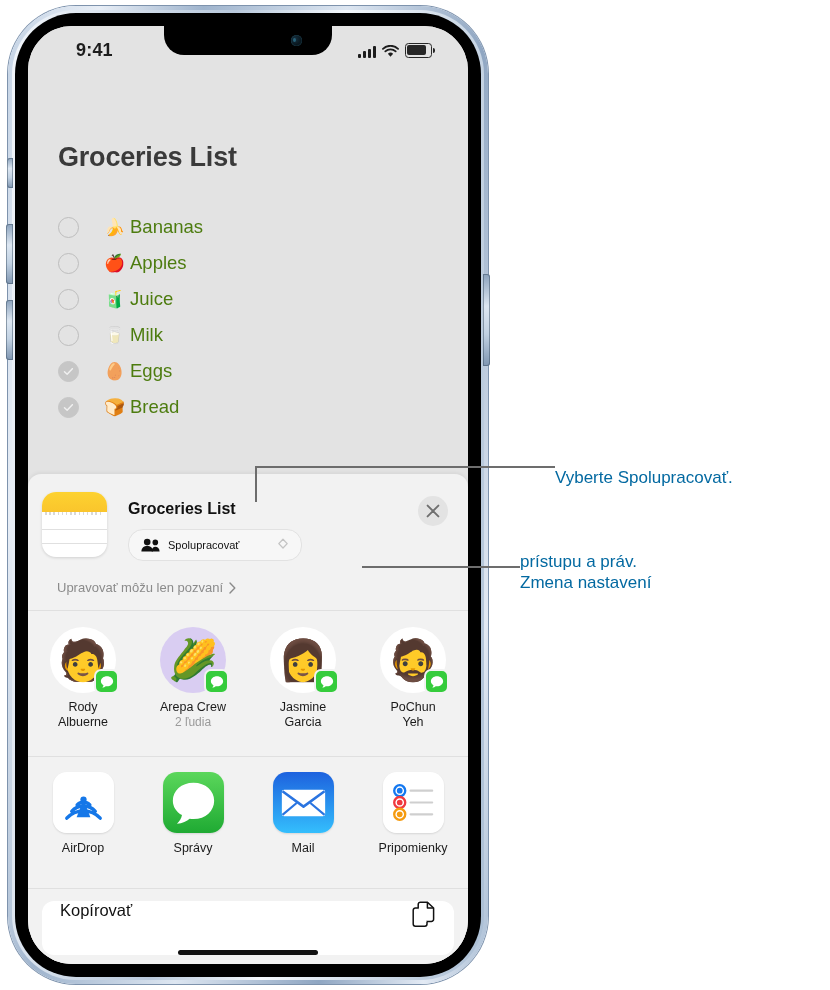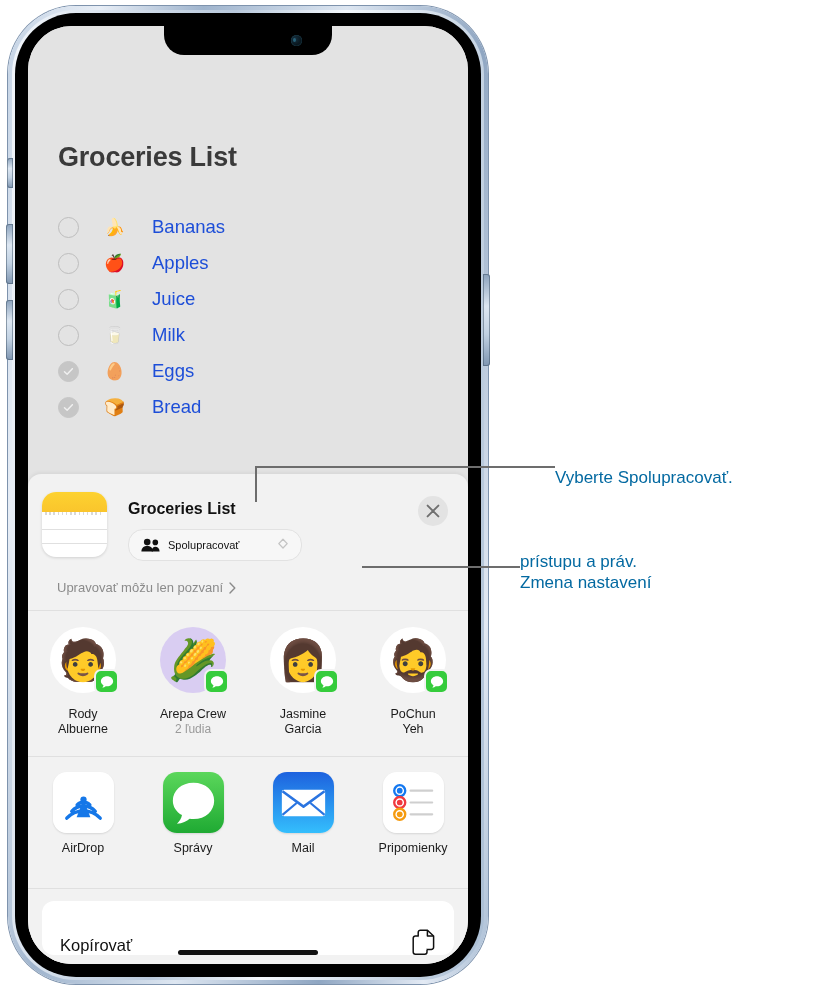--- a/index.html
+++ b/index.html
@@ -62,21 +62,21 @@
 
   .checklist{position:absolute;left:30px;top:183px;right:20px;}
   .cl-row{display:flex;align-items:center;height:36px;}
   .cbox{width:21px;height:21px;border-radius:50%;border:1.6px solid #bdbdbd;box-sizing:border-box;
       flex:0 0 auto;display:flex;align-items:center;justify-content:center;}
   .cbox.checked{background:#c6c6c6;border-color:#c6c6c6;}
   .cbox .tick{width:11px;height:11px;display:none;}
   .cbox.checked .tick{display:block;}
   .cl-emoji{width:30px;text-align:center;font-size:17px;margin-left:21px;
       font-family:"DejaVu Sans",sans-serif;line-height:1;}
-  .cl-text{font-size:18.5px;color:#1d4ed8;margin-left:22px;}
+  .cl-text{font-size:18.5px;color:#4d7c0f;margin-left:0;}
 
   
   .sheet{position:absolute;left:0;right:0;bottom:0;top:448px;background:#f2f2f2;
       border-radius:13px 13px 0 0;box-shadow:0 -1px 4px rgba(0,0,0,.07);}
   .sheet-head{position:absolute;left:0;right:0;top:0;height:113px;}
   .notes-icon{position:absolute;left:14px;top:18px;width:65px;height:65px;border-radius:14px;
       background:#fff;overflow:hidden;box-shadow:0 1px 3px rgba(0,0,0,.14);}
   .ni-top{height:20px;background:linear-gradient(180deg,#fdd230,#fac52c);}
   .ni-perf{height:4px;background:#fff;position:relative;}
   .ni-perf::before{content:"";position:absolute;left:3px;right:3px;top:0px;height:3px;
@@ -99,31 +99,31 @@
   .divider{position:absolute;left:0;right:0;height:1px;background:#e0e0e0;}
 
   .contacts{position:absolute;left:0;right:0;top:145px;height:130px;display:flex;}
   .contact{flex:1;display:flex;flex-direction:column;align-items:center;padding-top:8px;}
   .ava-wrap{position:relative;width:66px;height:66px;}
   .ava{width:66px;height:66px;border-radius:50%;overflow:hidden;display:flex;align-items:center;
       justify-content:center;font-size:40px;font-family:"DejaVu Sans",sans-serif;line-height:1;}
   .badge{position:absolute;right:-3px;bottom:-1px;width:25px;height:25px;border-radius:7px;background:#35cc3c;
       border:2px solid #f2f2f2;box-sizing:border-box;display:flex;align-items:center;justify-content:center;}
   .badge svg{width:14px;height:14px;}
-  .c-name{margin-top:14px;text-align:center;font-size:12.5px;color:#1b1b1b;line-height:1.18;}
+  .c-name{margin-top:7px;text-align:center;font-size:12.5px;color:#1b1b1b;line-height:1.18;}
   .c-sub{font-size:12px;color:#9a9a9a;}
 
   .apps{position:absolute;left:0;right:0;top:290px;height:120px;display:flex;}
   .app{flex:1;display:flex;flex-direction:column;align-items:center;padding-top:8px;}
   .app-icon{width:61px;height:61px;border-radius:14px;overflow:hidden;position:relative;
       box-shadow:0 1px 2px rgba(0,0,0,.12);}
   .app-name{margin-top:8px;font-size:12.5px;color:#1b1b1b;}
 
   .copy-row{position:absolute;left:14px;right:14px;top:427px;height:54px;background:#fff;border-radius:12px;
-      display:flex;align-items:flex-end;justify-content:space-between;padding:0 18px;box-sizing:border-box;}
+      display:flex;align-items:flex-start;justify-content:space-between;padding:0 18px;box-sizing:border-box;}
   .copy-label{font-size:16.5px;color:#111;}
   .ico-copy{width:24px;height:26px;}
 
   .home-ind{position:absolute;left:50%;transform:translateX(-50%);bottom:9px;width:140px;height:5px;
       border-radius:3px;background:#111;}
 
   
   .callout{position:absolute;font-size:17px;color:#0369a1;line-height:1.24;}
   #callout-1{left:555px;top:467px;}
   #callout-2{left:520px;top:551px;}
@@ -144,20 +144,39 @@
   <div class="btn-side btn-power"></div>
   <div class="frame-body"></div>
 
   <div class="screen">
 
     <div class="notch">
 
       <div class="notch-cam"></div>
     </div>
 
+    <div class="statusbar">
+      <div class="status-time">9:41</div>
+      <div class="status-right">
+        <div class="bars">
+            <i></i>
+            <i></i>
+            <i></i>
+            <i></i>
+          </div>
+        <svg class="wifi" viewBox="0 0 20 15">
+          <path d="M10 13.6 L6.9 10.2 A4.6 4.6 0 0 1 13.1 10.2 Z" fill="#1d1d1d"></path>
+          <path d="M3.9 7.4 A8.8 8.8 0 0 1 16.1 7.4" stroke="#1d1d1d" stroke-width="2.1" fill="none" stroke-linecap="round"></path>
+          <path d="M1.1 4.3 A12.9 12.9 0 0 1 18.9 4.3" stroke="#1d1d1d" stroke-width="2.1" fill="none" stroke-linecap="round"></path>
+        </svg>
+        <div class="battery">
+            <i></i>
+          </div>
+      </div>
+    </div>
 
     <div class="note-view">
 
 
       <div class="note-title">Groceries List</div>
 
       <div class="checklist" id="checklist">
           <div class="cl-row">
             <div class="cbox"></div>
             <span class="cl-emoji">🍌</span>

